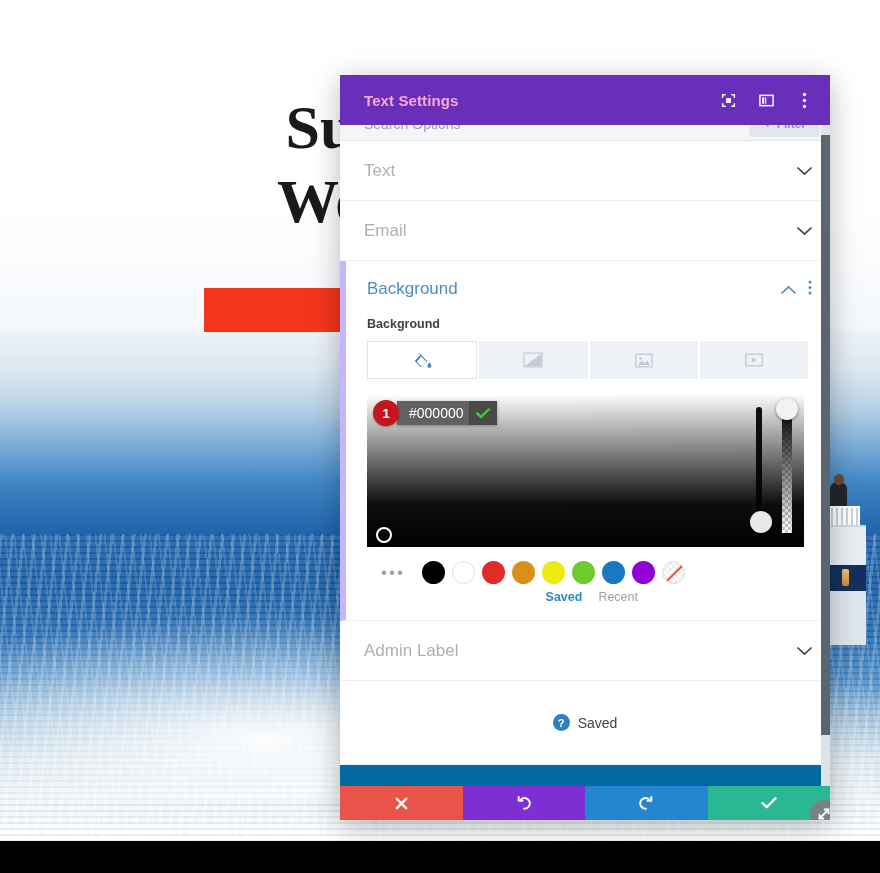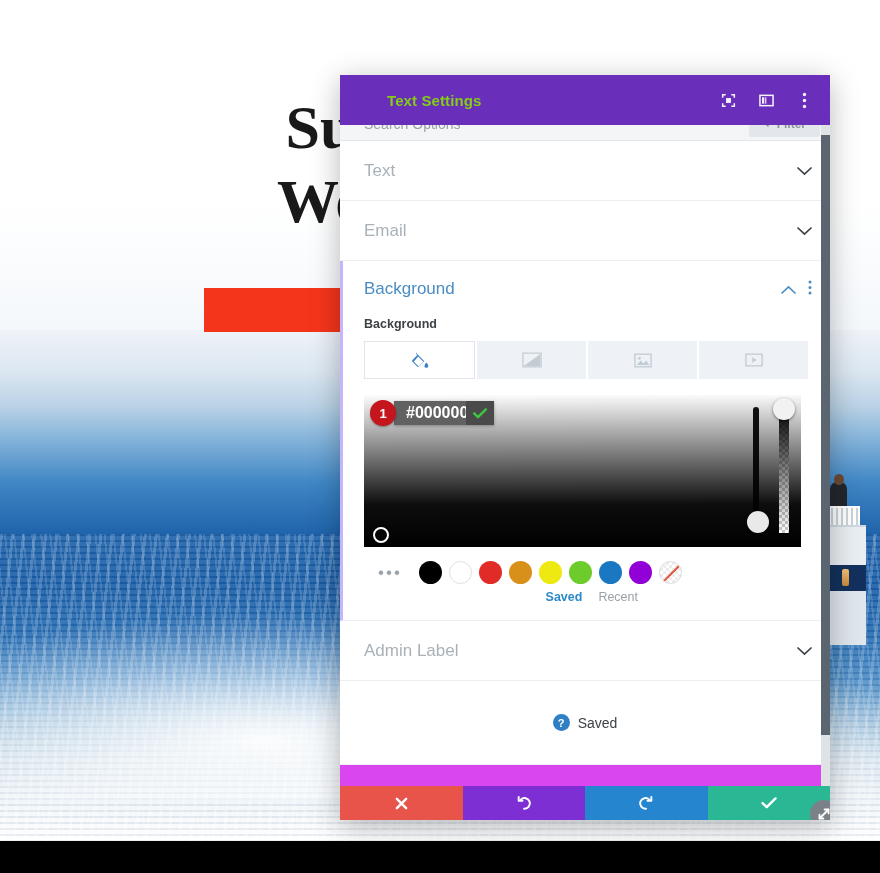--- a/index.html
+++ b/index.html
@@ -123,38 +123,38 @@
     background:#fff;
     box-shadow: 0 6px 28px rgba(0,0,0,.28);
     display:flex; flex-direction:column;
     overflow:hidden;
   }
   .modal-header{
     height:50px; background:#6a2fba;
     display:flex; align-items:center; padding:0 12px 0 24px;
     flex:0 0 auto;
   }
-  .modal-title{ color:#84cc16; font-size:15px; font-weight:700; letter-spacing:.1px;margin-left:23px; }
+  .modal-title{ color:#f9a8d4; font-size:15px; font-weight:700; letter-spacing:.1px; }
   .header-actions{ margin-left:auto; display:flex; align-items:center; gap:10px; }
   .hicon{
     width:28px;height:28px;display:flex;align-items:center;justify-content:center;
     cursor:pointer; opacity:.95;
   }
 
   .tabs{
     height:34px; background:#7b31d8; display:flex; flex:0 0 auto; position:relative; z-index:5;
   }
   .tab{
     padding:0 22px; height:34px; display:flex; align-items:center;
     color:#fff; font-size:12.5px; font-weight:700; cursor:pointer;
   }
   .tab.active{ background:#8e45e8; }
 
   .body-scroll{
-    flex:1 1 auto; position:relative; overflow:hidden; background:#d946ef;
+    flex:1 1 auto; position:relative; overflow:hidden; background:#0369a1;
   }
 
   .search-row{
     position:relative; height:34px; background:#f3f5f7; border-bottom:1px solid #e3e7ea;
     display:flex; align-items:center; padding:0 10px 0 24px;
     margin-top:-18px;
   }
   .search-placeholder{ color:#9aa1a8; font-size:14px; }
   .filter-btn{
     margin-left:auto; background:#e3e7eb; color:#8d949b; font-size:12px; font-weight:700;
@@ -165,21 +165,21 @@
   .accordion{
     border-bottom:1px solid #eceff1;
     padding:0 18px 0 24px;
     height:60px; display:flex; align-items:center; cursor:pointer;
     background:#fff;
   }
   .accordion .acc-title{ font-size:17px; color:#a9b1b8; }
   .accordion .chev{ margin-left:auto; color:#3a4348; }
 
   .section-open{
-    border-left:3px solid #c4b5fd;
+    border-left:6px solid #c4b5fd;
     background:#fff;
     border-bottom:1px solid #eceff1;
   }
   .section-head{
     height:56px; display:flex; align-items:center; padding:0 18px 0 21px;
   }
   .section-head .s-title{ font-size:17px; color:#4a8dc4; }
   .section-tools{ margin-left:auto; display:flex; align-items:center; gap:12px; color:#4a8dc4; }
 
   .field-wrap{ padding:0 22px 0 21px; }
@@ -210,21 +210,21 @@
     position:absolute; left:6px; top:5px; width:26px; height:26px; border-radius:50%;
     background:#c4161c; color:#fff; font-size:13px; font-weight:700;
     display:flex; align-items:center; justify-content:center; z-index:4;
     box-shadow:0 1px 2px rgba(0,0,0,.35);
   }
   .hex-box{
     position:absolute; left:30px; top:6px; height:24px; display:flex; z-index:3;
     box-shadow:0 1px 3px rgba(0,0,0,.3);
   }
   .hex-input{
-    background:#616161; color:#fff; font-size:16px; font-weight:700;
+    background:#616161; color:#fff; font-size:14px; font-weight:400;
     padding:0 12px; display:flex; align-items:center; border:none; outline:none;
     width:72px; font-family:"Liberation Sans", sans-serif;
   }
   .hex-ok{
     background:#4a4a4a; width:28px; display:flex; align-items:center; justify-content:center;
     cursor:pointer;
   }
   .sat-cursor{
     position:absolute; left:9px; top:132px; width:16px; height:16px; border-radius:50%;
     border:2px solid #fff; box-shadow:0 0 2px rgba(0,0,0,.6); z-index:3;

